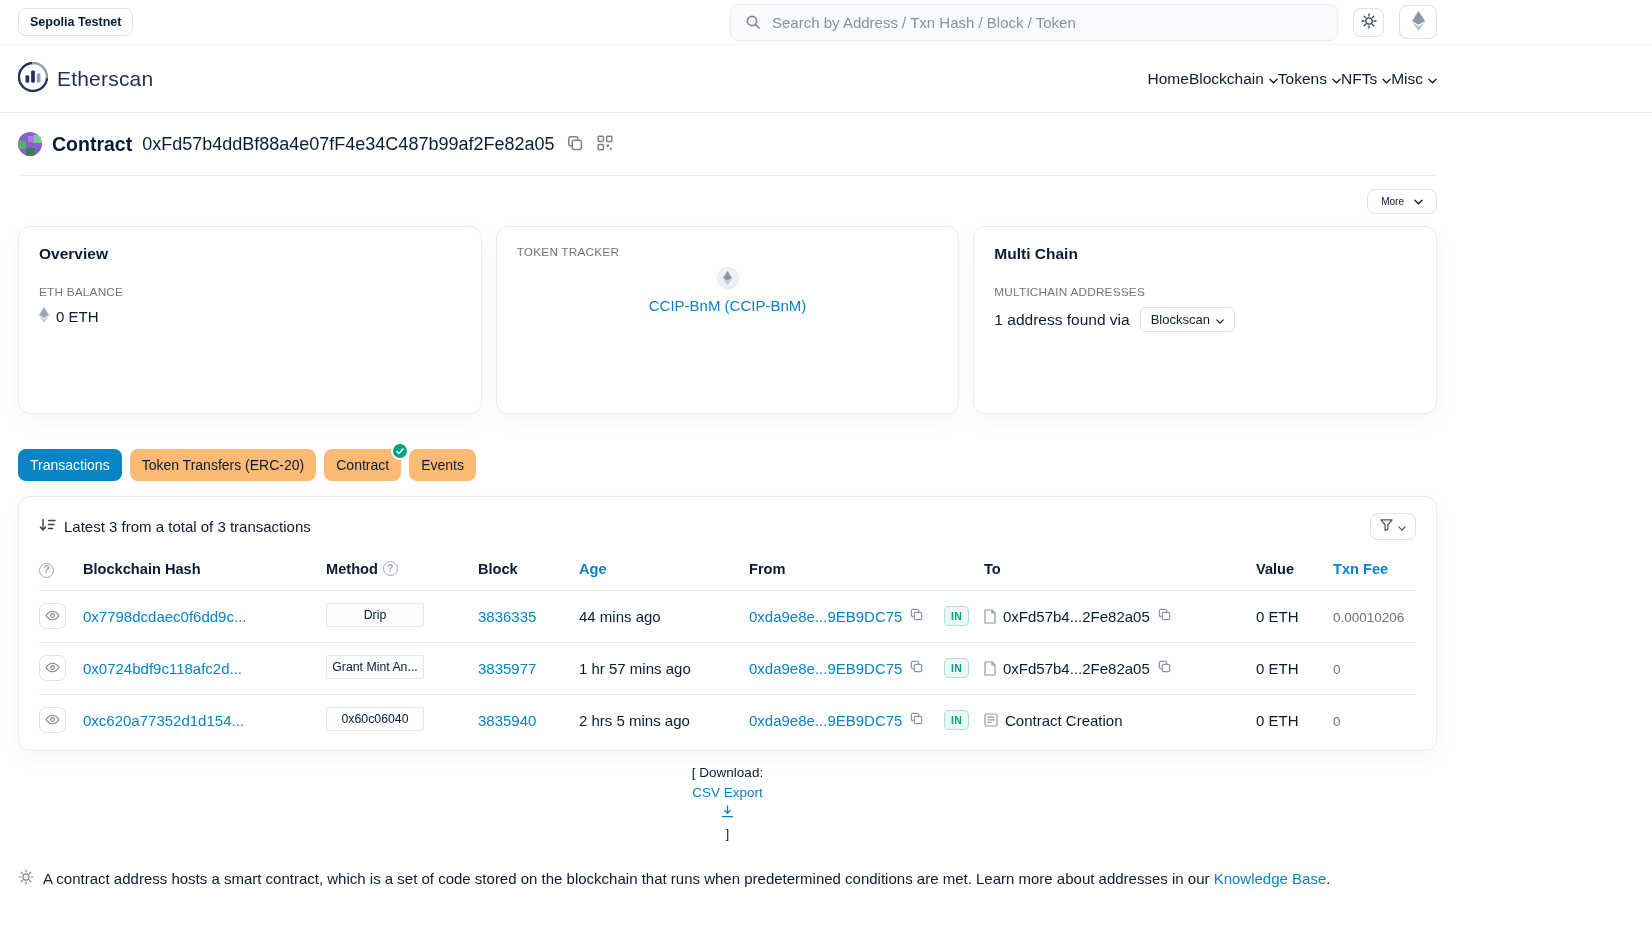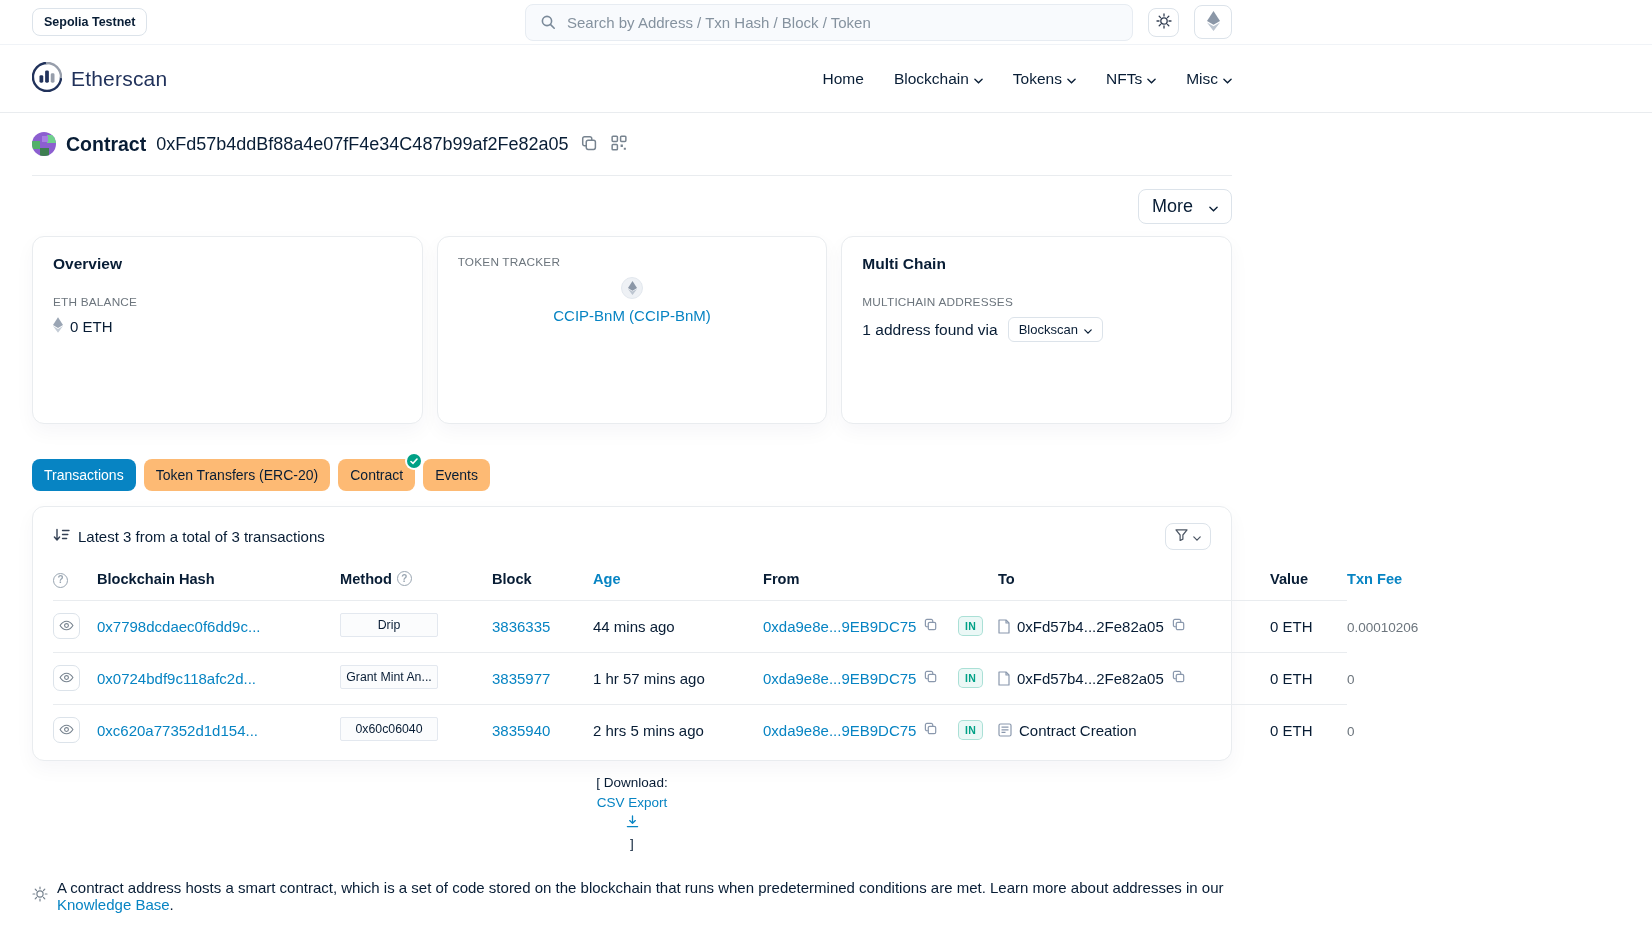--- a/index.html
+++ b/index.html
@@ -4,52 +4,52 @@
 <style>
   :root{
     --blue:#0784c3; --dark:#081d35; --gray:#6c757d; --border:#e9ecef;
     --btn-border:#dce3ea; --green:#00a186; --navy:#21325b; --icon:#77838f;
   }
   *{margin:0;padding:0;box-sizing:border-box;}
   body{font-family:"Liberation Sans",sans-serif;background:#fff;color:var(--dark);
        width:1652px;height:952px;overflow:hidden;font-size:15px;}
   a{color:var(--blue);text-decoration:none;cursor:pointer;}
   button{font-family:inherit;cursor:pointer;background:#fff;border:none;color:var(--dark);}
-  .shell{width:1200px;margin-left:32px;}
+  .shell{width:1419px;margin-left:18px;}
 
   
   .topbar{border-bottom:1px solid #f0f3f7;}
   .topbar-inner{display:flex;align-items:center;height:44px;}
   .network-btn{font-size:12.5px;font-weight:700;padding:6px 11px;border:1px solid var(--btn-border);border-radius:8px;}
   .search-box{margin-left:auto;width:608px;height:37px;background:#f8fafd;border:1px solid #e7ecf2;
               border-radius:8px;display:flex;align-items:center;gap:9px;padding:0 12px;}
   .search-box input{flex:1;border:none;outline:none;background:transparent;font-size:15px;color:var(--dark);font-family:inherit;}
   .search-box input::placeholder{color:#85929f;}
   .sq-btn{border:1px solid var(--btn-border);border-radius:8px;display:flex;align-items:center;justify-content:center;margin-left:15px;}
   .theme-btn{width:31px;height:29px;}
   .eth-btn{width:38px;height:34px;}
 
   
   .header{border-bottom:1px solid var(--border);}
   .header-inner{display:flex;align-items:center;height:67px;}
   .brand{display:flex;align-items:center;gap:9px;}
   .brand-name{font-size:21px;color:var(--navy);font-weight:500;letter-spacing:.2px;}
-  .nav{margin-left:auto;display:flex;align-items:center;gap:30px;}
+  .nav{margin-left:auto;display:flex;align-items:center;}
   .nav-item{display:flex;align-items:center;gap:5px;font-size:15.5px;color:var(--dark);background:none;padding:0;}
 
   
   .main{margin-top:19px;}
   .title-row{display:flex;align-items:center;gap:10px;}
   .avatar{width:24px;height:24px;border-radius:50%;overflow:hidden;flex:none;display:block;}
   .page-title{font-size:19.5px;font-weight:700;}
   .page-address{font-size:18px;font-weight:400;}
   .icon-btn{background:none;border:none;padding:2px;color:var(--icon);display:inline-flex;align-items:center;}
   .divider{border:none;border-top:1px solid var(--border);margin-top:19px;}
   .more-row{margin-top:13px;display:flex;justify-content:flex-end;}
-  .pill-btn{display:inline-flex;align-items:center;gap:16px;padding:6px 13px;font-size:18px;
+  .pill-btn{display:inline-flex;align-items:center;gap:10px;padding:6px 13px;font-size:10px;
             border:1px solid var(--btn-border);border-radius:8px;color:var(--dark);}
 
   
   .cards{margin-top:12px;display:flex;gap:14px;}
   .card{flex:1;height:188px;border:1px solid var(--border);border-radius:12px;background:#fff;
         padding:18px 20px;box-shadow:0 8px 20px rgba(27,36,68,.04);}
   .card h2{font-size:15.5px;font-weight:700;margin-bottom:22px;}
   .card .label{font-size:11.8px;color:var(--gray);margin-bottom:8px;letter-spacing:.2px;}
   .balance-row{display:flex;align-items:center;gap:7px;font-size:15px;}
   .info-group{margin-bottom:22px;}

